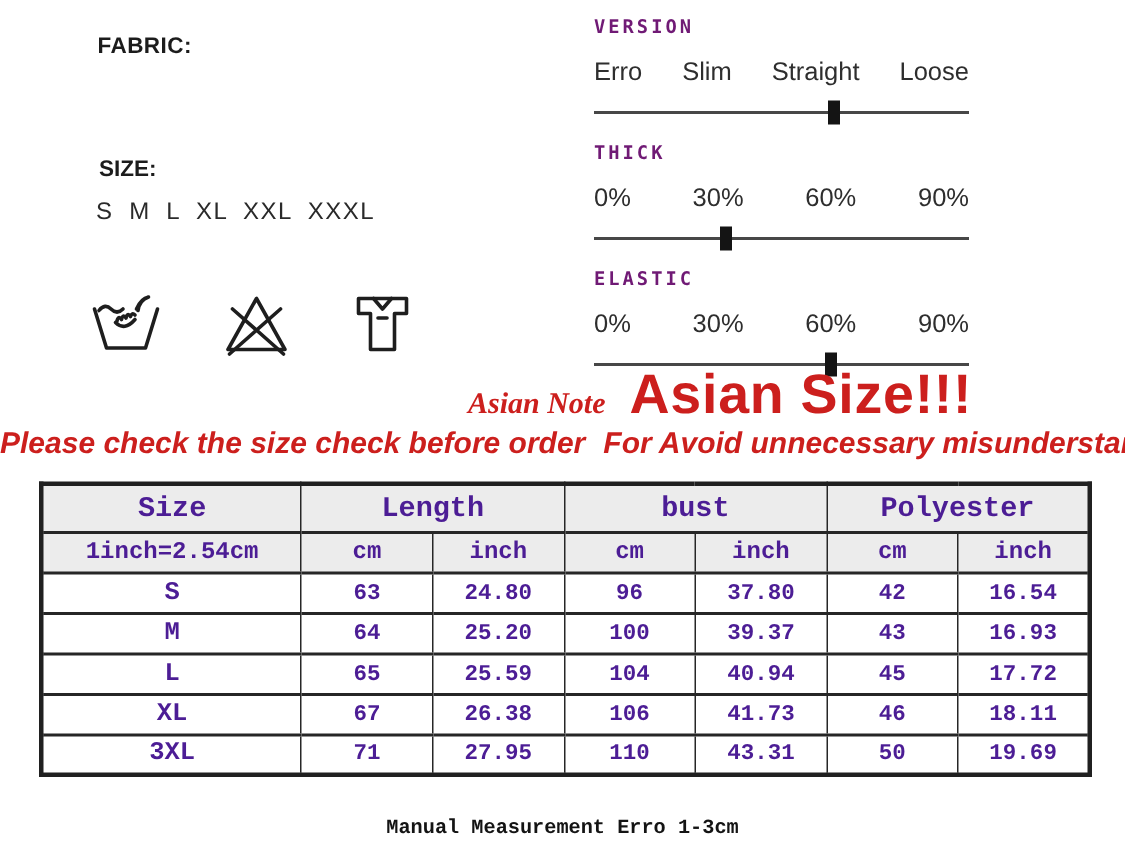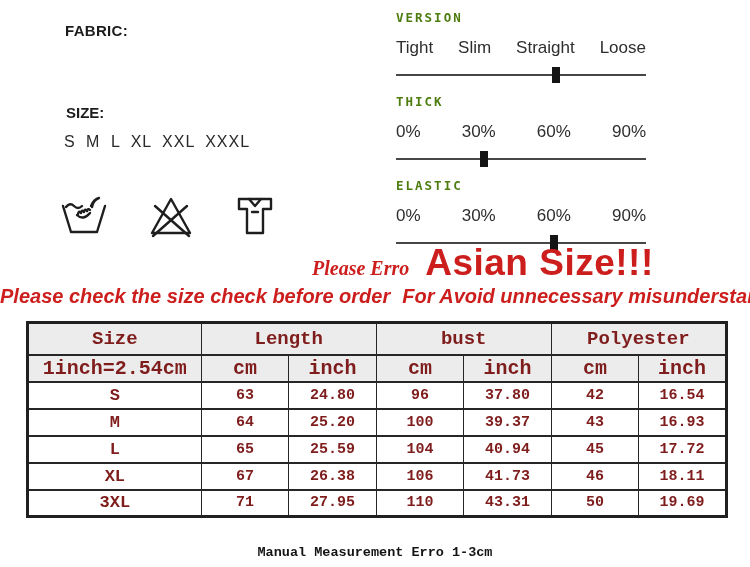--- a/index.html
+++ b/index.html
@@ -16,40 +16,40 @@
   .size-value   { position:absolute; left:64px; top:133px; font-size:16px; letter-spacing:1px; word-spacing:5px; color:#2a2a2a; }
 
   
   .care-row { position:absolute; left:60px; top:194px; display:flex; gap:40px; align-items:flex-start; }
   .care-row svg { stroke:#1e1e1e; fill:none; stroke-width:2.4; stroke-linecap:round; stroke-linejoin:round; }
 
   
   .sliders { position:absolute; left:396px; top:10px; width:250px; }
   .slider-block { position:absolute; left:0; width:250px; }
   .slider-block.b0 { top:0; } .slider-block.b1 { top:84px; } .slider-block.b2 { top:168px; }
-  .slider-title { font-family:"DejaVu Sans Mono", monospace; font-size:12.5px; font-weight:bold; letter-spacing:2px; color:#4d7c0f; margin-bottom:13px; }
+  .slider-title { font-family:"DejaVu Sans Mono", monospace; font-size:12.5px; font-weight:bold; letter-spacing:2px; color:#701a75; margin-bottom:13px; }
   .slider-options { display:flex; justify-content:space-between; font-size:17px; color:#2e2e2e; margin-bottom:9px; }
   .slider-track { position:relative; height:16px; }
   .slider-line { position:absolute; left:0; right:0; top:7px; height:2px; background:#474747; }
   .slider-marker { position:absolute; top:0; width:8px; height:16px; background:#141414; }
 
   
   .notice-row { position:absolute; left:312px; top:242px; display:flex; align-items:baseline; gap:16px; white-space:nowrap; }
   .please-note { font-family:"Liberation Serif", serif; font-style:italic; font-weight:bold; font-size:20px; }
   .asian-size  { font-size:37px; font-weight:600; letter-spacing:.5px; }
   .notice-line2 { position:absolute; left:0; right:0; top:285px; text-align:center; font-size:20px; font-style:italic; font-weight:bold; white-space:nowrap; }
   .notice-line2 .gap { display:inline-block; width:12px; }
 
   
   .size-table { position:absolute; left:26px; top:321px; width:702px; border-collapse:collapse;
-    font-family:"Liberation Mono", monospace; text-align:center; color:#7f1d1d; }
+    font-family:"Liberation Mono", monospace; text-align:center; color:#4c1d95; }
   .size-table th, .size-table td { border:1.5px solid #262626; border-top-width:2px; border-bottom-width:2px; }
   .size-table { border:3px solid #202020; }
   .size-table thead tr.groups th { background:#ececec; height:32px; font-size:19px; font-weight:bold; }
-  .size-table thead tr.units td { background:#ececec; height:27px; font-size:20px; font-weight:bold; }
+  .size-table thead tr.units td { background:#ececec; height:27px; font-size:16px; font-weight:bold; }
   .size-table tbody td { height:27px; font-size:15px; font-weight:bold; background:#fff; }
   .size-table tbody td:first-child { font-size:17px; }
   .footnote { position:absolute; left:0; right:0; top:545px; text-align:center;
     font-family:"Liberation Mono", monospace; font-size:13.5px; font-weight:bold; color:#141414; }
 </style>
 </head>
 <body>
 
 <div class="canvas">
 
@@ -81,21 +81,21 @@
         <line x1="18" y1="18" x2="24" y2="18"></line>
       </svg>
     </span>
   </div>
 
   <div class="sliders">
 
     <div class="slider-block b0">
       <div class="slider-title">VERSION</div>
       <div class="slider-options">
-        <span>Tight</span>
+        <span>Erro</span>
         <span>Slim</span>
         <span>Straight</span>
         <span>Loose</span>
       </div>
       <div class="slider-track">
         <div class="slider-line"></div>
         <div class="slider-marker" style="left: calc(64% - 4px);"></div>
       </div>
     </div>
 
@@ -123,21 +123,21 @@
       </div>
       <div class="slider-track">
         <div class="slider-line"></div>
         <div class="slider-marker" style="left: calc(63% - 4px);"></div>
       </div>
     </div>
 
   </div>
 
   <div class="notice-row">
-    <span class="please-note" style="color: rgb(204, 31, 29);">Please Erro</span>
+    <span class="please-note" style="color: rgb(204, 31, 29);">Asian Note</span>
     <span class="asian-size" style="color: rgb(204, 31, 29);">Asian Size!!!</span>
   </div>
   <div class="notice-line2" style="color: rgb(204, 31, 29);">
     <span>Please check the size check before order</span><span class="gap"></span><span>For Avoid unnecessary misunderstanding</span>
   </div>
 
   <table class="size-table">
     <colgroup>
       <col style="width:174px">
         <col style="width:88px">

